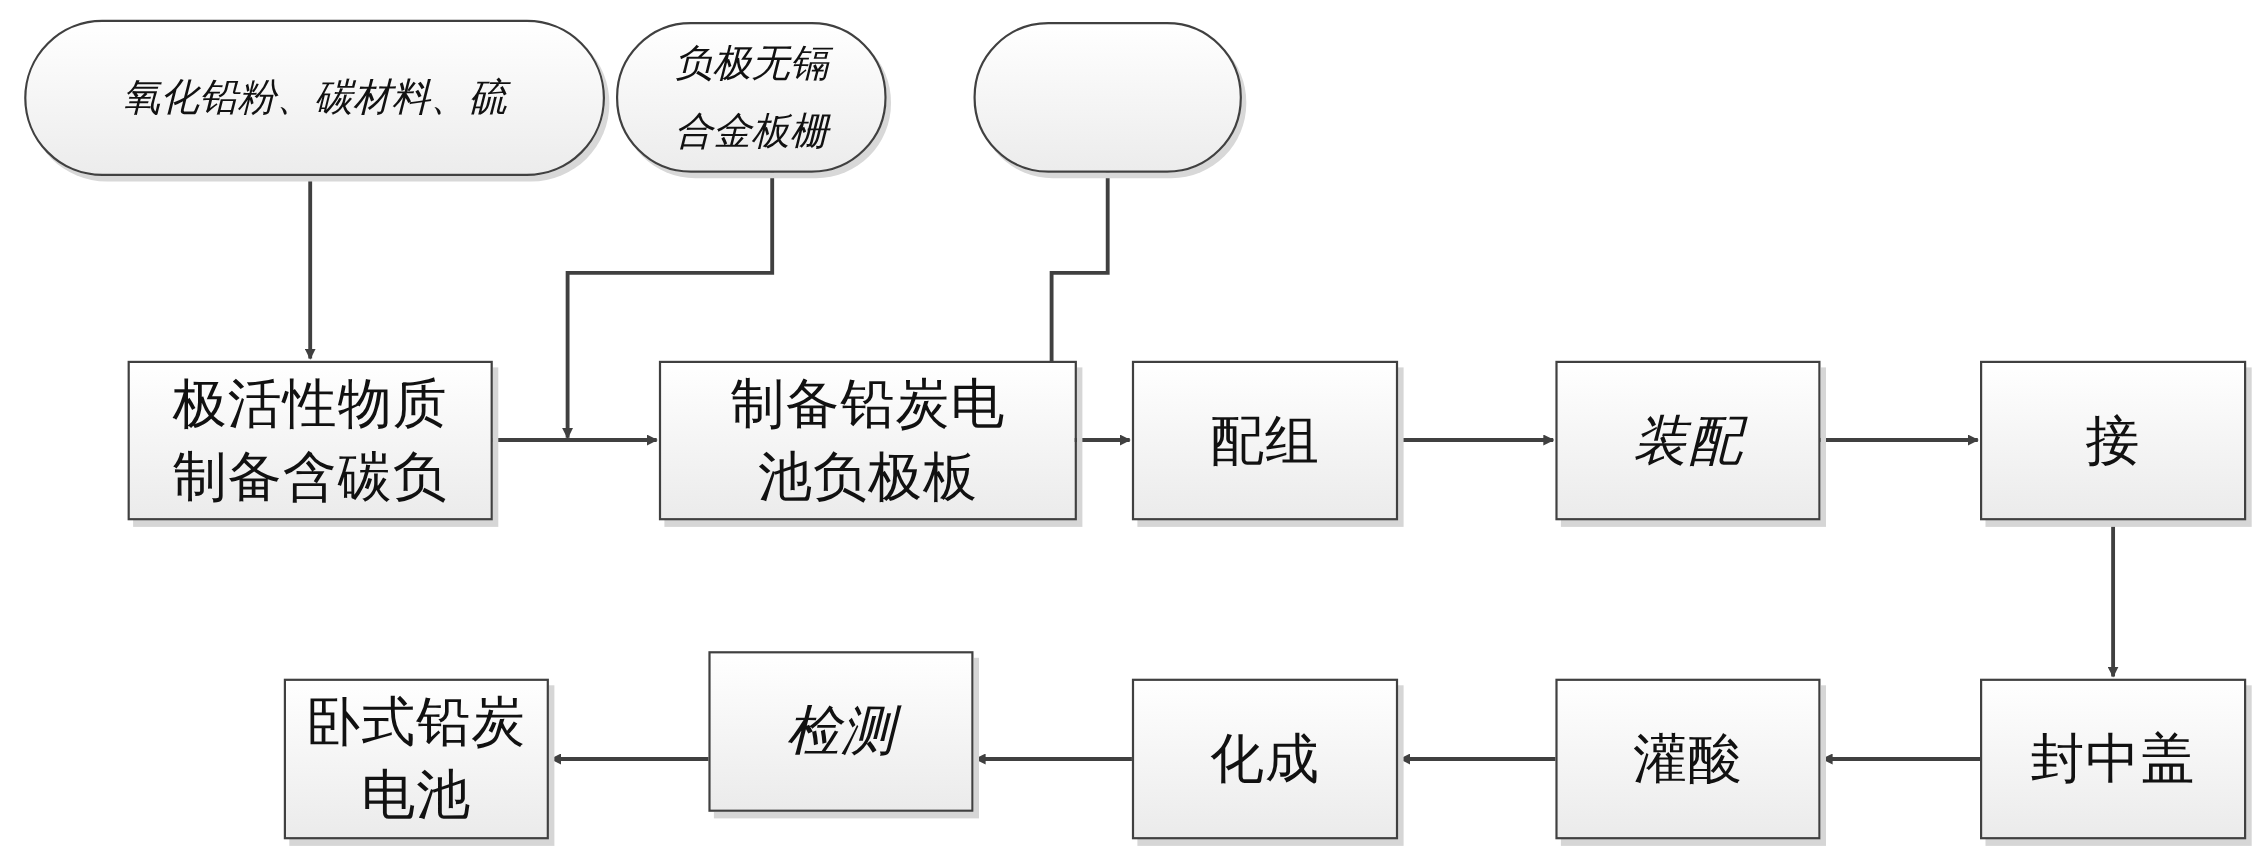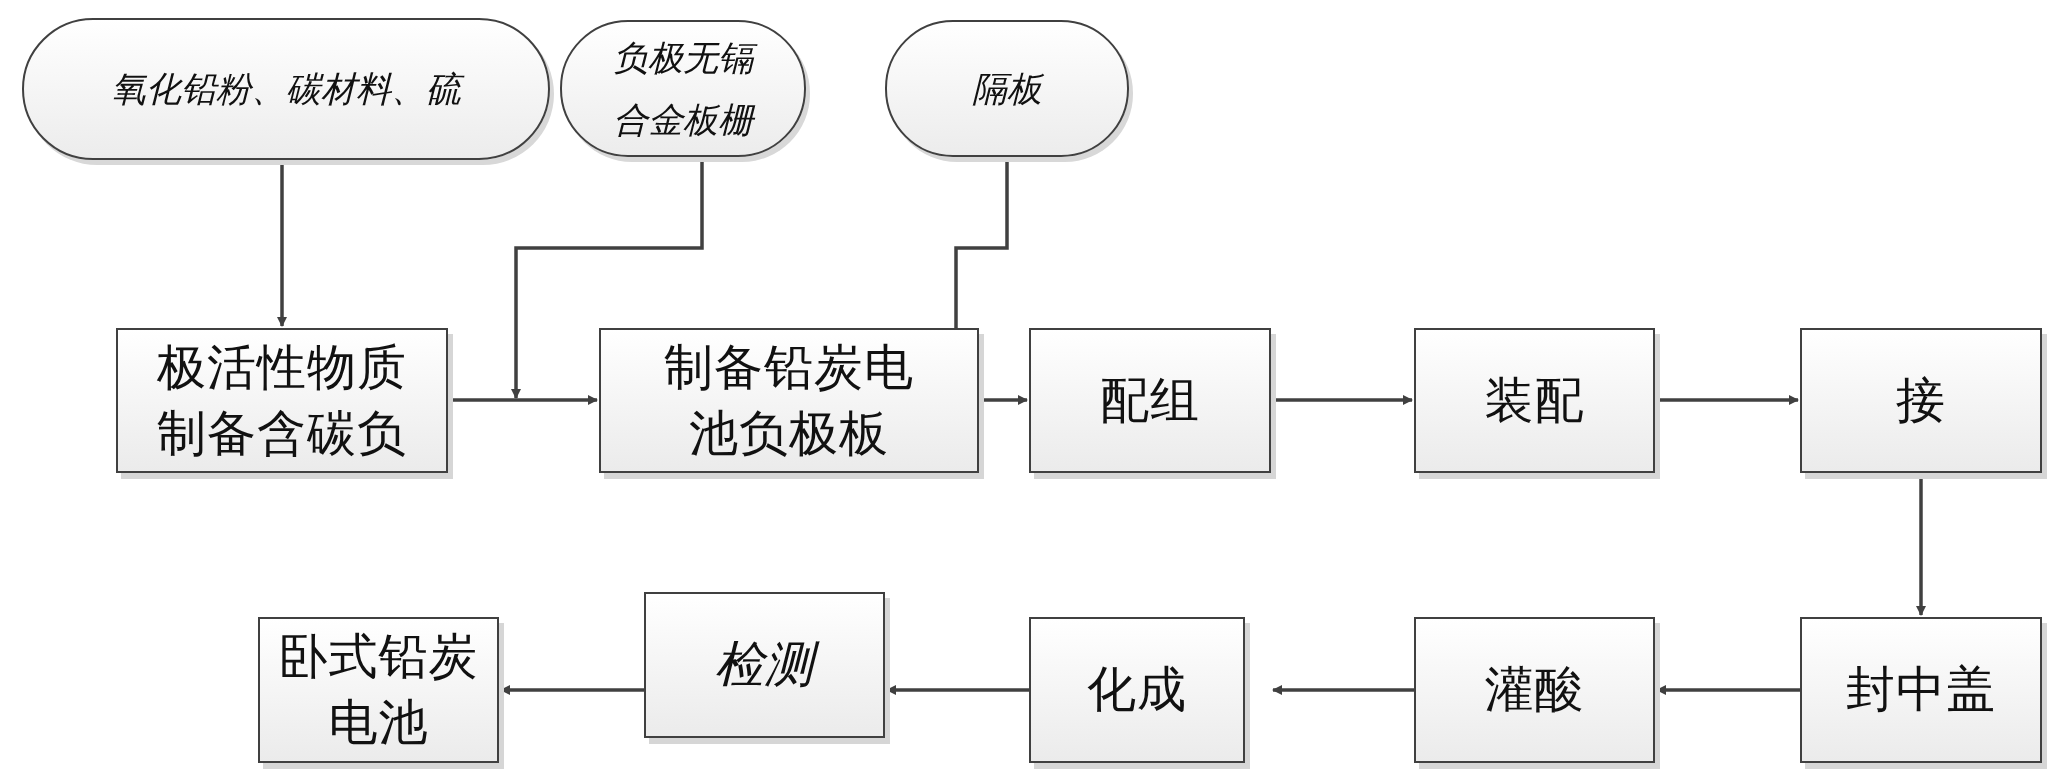--- a/index.html
+++ b/index.html
@@ -59,55 +59,54 @@
   </div>
 </div>
 <div class="pill" style="left:560px; top:20px; width:246px; height:137px; border-radius:68px;">
   <div>
     <span>负极无镉</span>
     <span>合金板栅</span>
   </div>
 </div>
 <div class="pill" style="left:885px; top:20px; width:244px; height:137px; border-radius:68px;">
   <div>
-    <span>隔板</span>
   </div>
 </div>
 
 <div class="box" style="left:116px; top:328px; width:332px; height:145px;">
   <div>
     <span>极活性物质</span>
     <span>制备含碳负</span>
   </div>
 </div>
 <div class="box" style="left:599px; top:328px; width:380px; height:145px;">
   <div>
     <span>制备铅炭电</span>
     <span>池负极板</span>
   </div>
 </div>
 <div class="box" style="left:1029px; top:328px; width:242px; height:145px;">
   <span>配组</span>
 </div>
-<div class="box" style="left:1414px; top:328px; width:241px; height:145px;">
+<div class="box" style="left:1414px; top:328px; width:241px; height:145px;font-style:italic;">
   <span>装配</span>
 </div>
 <div class="box" style="left:1800px; top:328px; width:242px; height:145px;">
   <div>
     <span>接</span>
   </div>
 </div>
 
 <div class="box" style="left:1800px; top:617px; width:242px; height:146px;">
   <span>封中盖</span>
 </div>
 <div class="box" style="left:1414px; top:617px; width:241px; height:146px;">
   <span>灌酸</span>
 </div>
-<div class="box" style="left:1029px; top:617px; width:216px; height:146px;justify-content:center;">
+<div class="box" style="left:1029px; top:617px; width:242px; height:146px;justify-content:center;">
   <span>化成</span>
 </div>
 <div class="box" style="left:644px; top:592px; width:241px; height:146px;font-style:italic;">
   <span>检测</span>
 </div>
 <div class="box" style="left:258px; top:617px; width:241px; height:146px;">
   <div>
     <span>卧式铅炭</span>
     <span>电池</span>
   </div>

